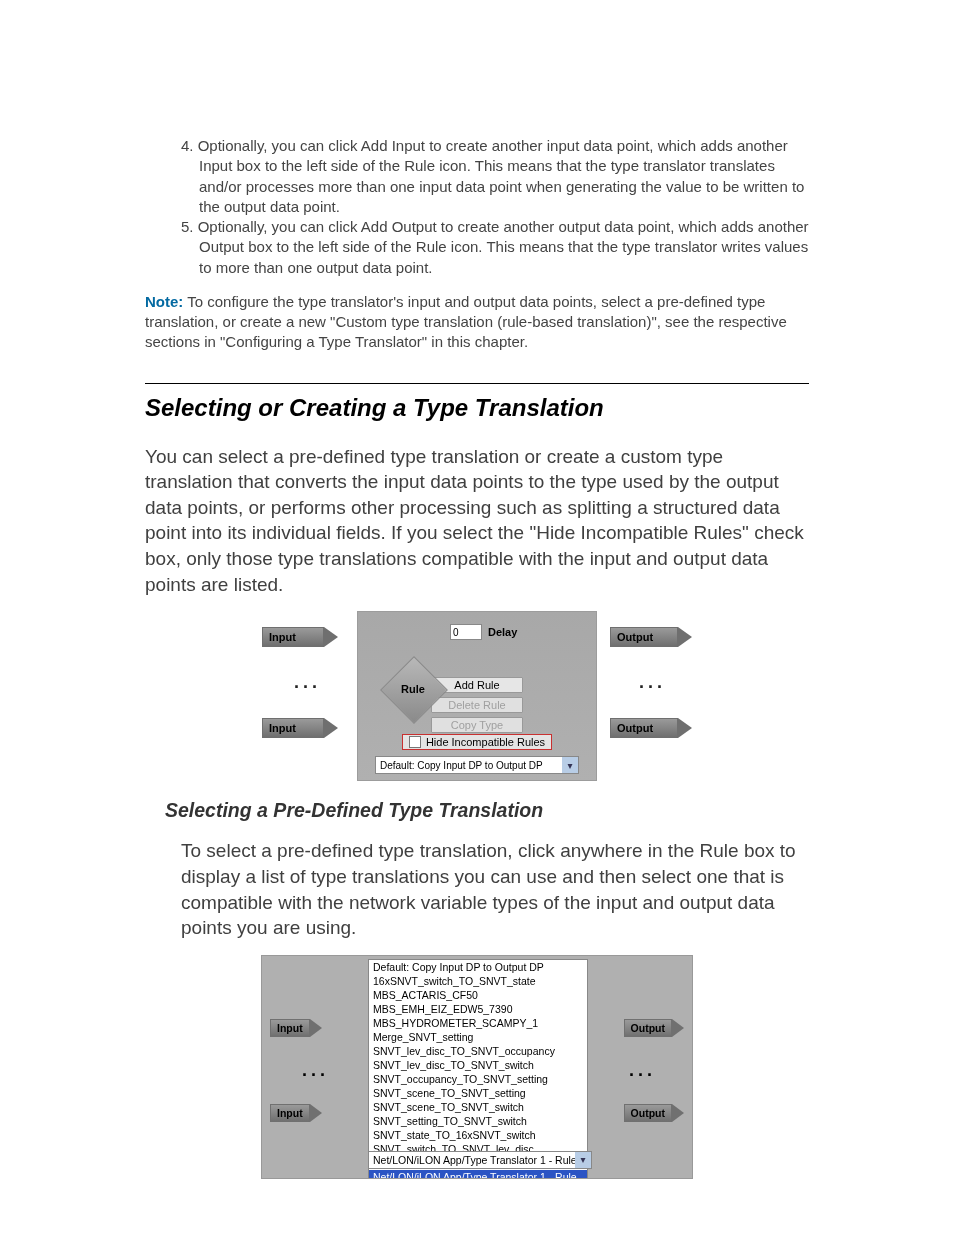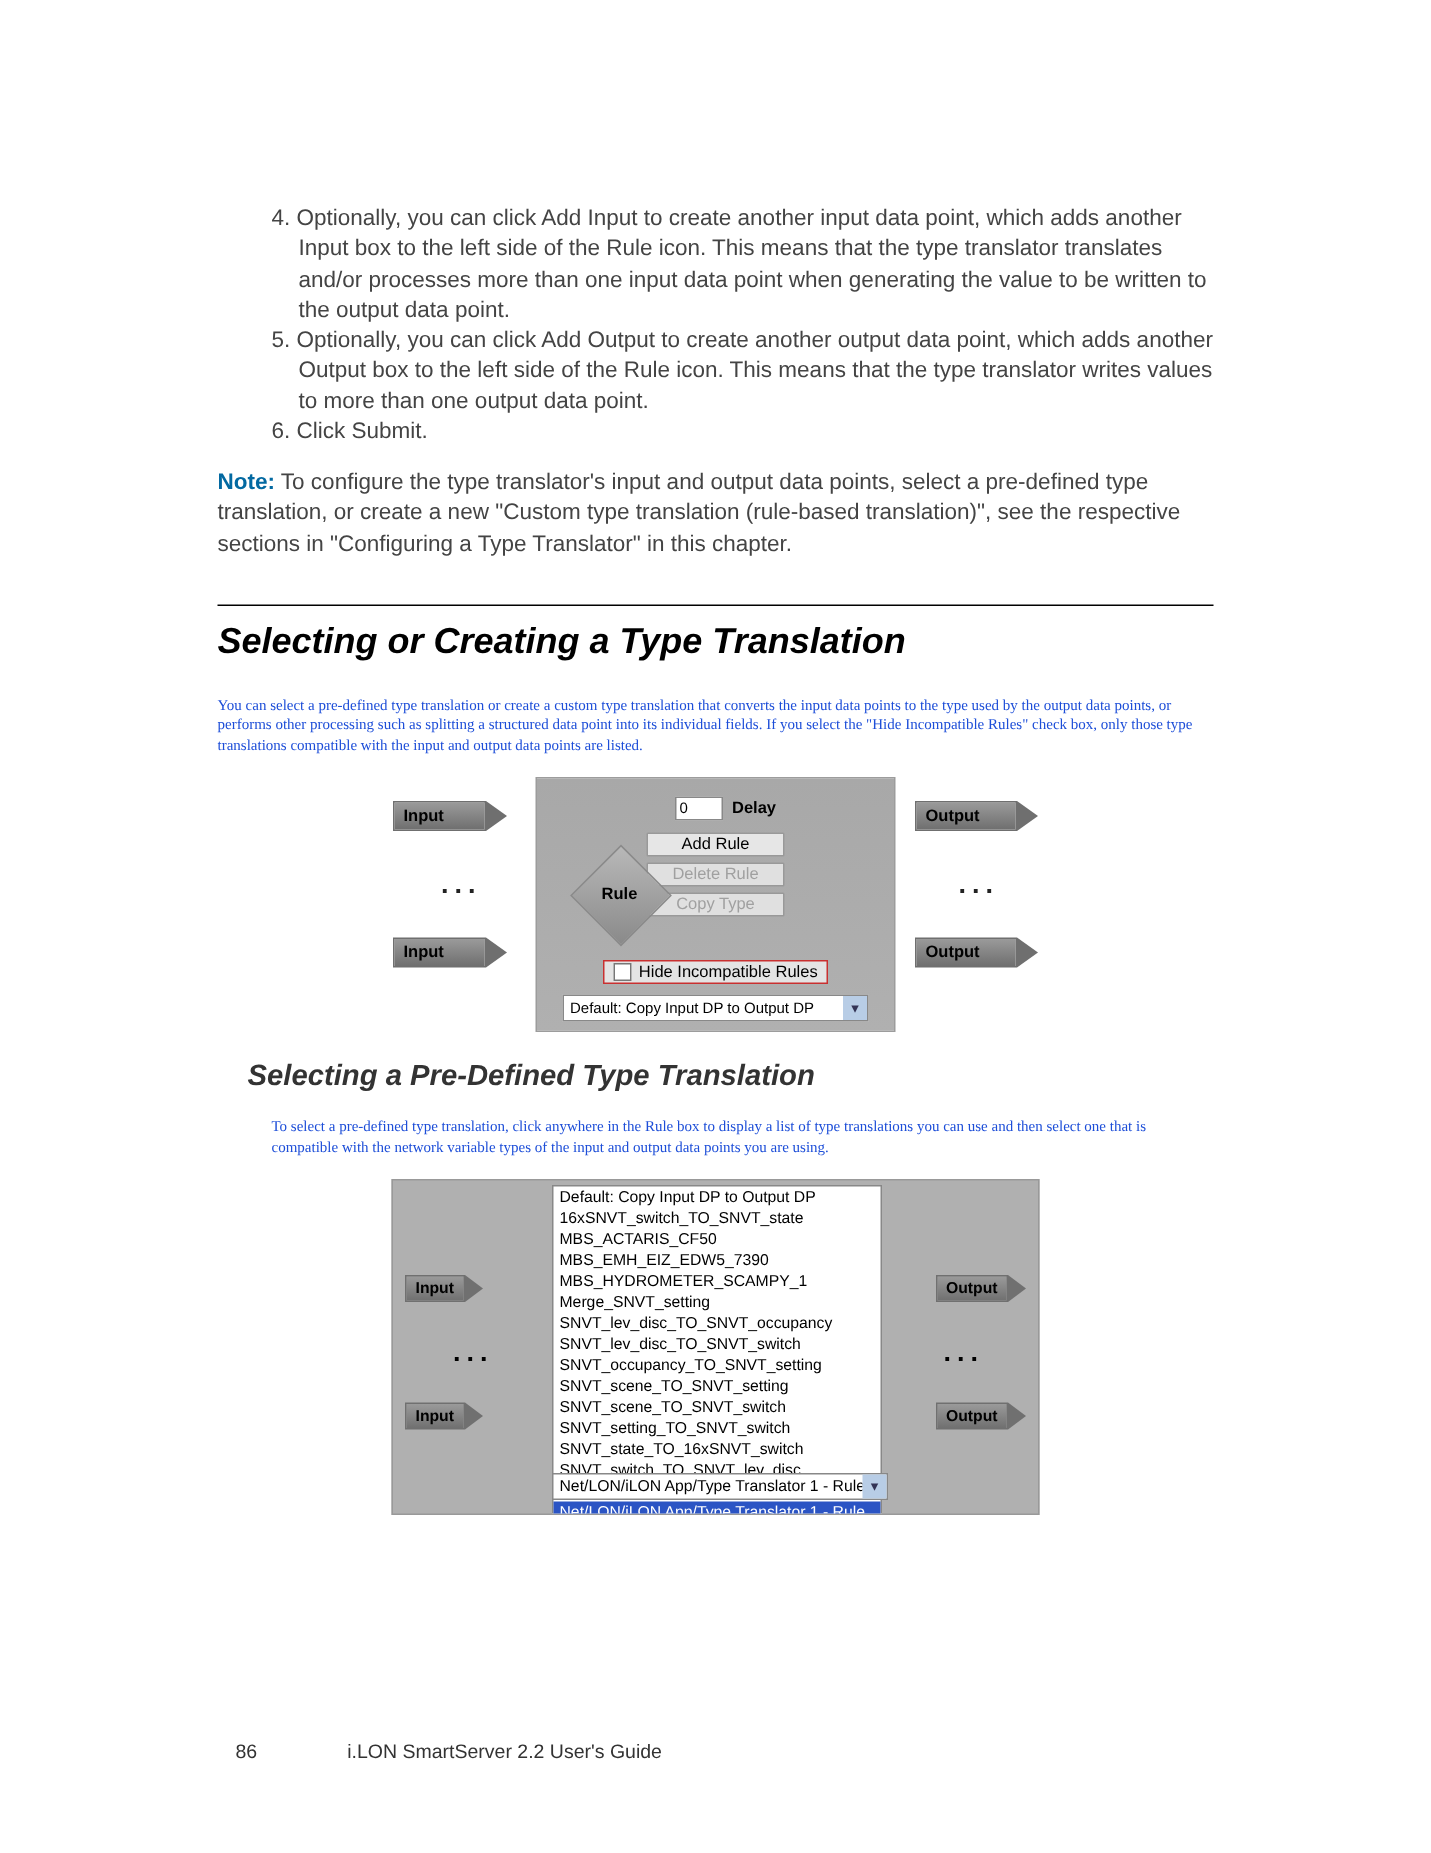--- a/index.html
+++ b/index.html
@@ -6,25 +6,24 @@
     margin: 0;
     background: #fff;
     font-family: 'Segoe UI', 'Helvetica Neue', Arial, sans-serif;
     color: #000;
     width: 954px;
   }
   .page {
     padding: 120px 145px 40px 145px;
   }
   .para {
-    font-size: 10px;
+    font-size: 19px;
     line-height: 1.35;
-    color: #1d4ed8;
+    color: #404040;
     margin: 0 0 14px 0;
-    font-family: Liberation Serif, serif;
   }
   .para.indent { margin-left: 36px; }
   .step-list {
     list-style: none;
     padding: 0; margin: 16px 0 14px 0;
   }
   .step-list li {
     font-size: 15px; line-height: 1.35; color: #444;
     margin-left: 36px; text-indent: -18px; padding-left: 18px;
   }
@@ -55,21 +54,21 @@
     position: relative;
     width: 238px; height: 168px; margin: 0 auto;
     background: linear-gradient(to bottom,#a8a8a8,#b0b0b0);
     border: 1px solid #9c9c9c;
   }
   .delay-row { position:absolute; top:12px; left:92px; display:flex; align-items:center; gap:6px; }
   .delay-input { width:26px; height:14px; border:1px solid #888; background:#fff; font-size:10px; padding:0 2px; }
   .delay-label { font-size:11px; font-weight:700; }
   .btn { display:block; width:90px; margin:0 auto; font-size:11px; background:#e6e6e6; border:1px solid #999; border-radius:1px; text-align:center; padding:1px 0; }
   .btn.ghost { color:#a0a0a0; background:#e0e0e0; }
-  .btns { position:absolute; top:32px; left:0; right:0; }
+  .btns { position:absolute; top:61px; left:0; right:0; }
   .btns .btn { margin-top:4px; }
   .rule-diamond {
     position:absolute; left:32px; top:54px; width:46px; height:46px;text-decoration:underline;
   }
   .rule-diamond .shape {
     width:46px; height:46px; background:#9f9f9f;
     transform: rotate(45deg);
     background: linear-gradient(135deg,#b8b8b8,#8a8a8a);
     border:1px solid #8a8a8a;
   }
@@ -141,21 +140,20 @@
   .footer .guide { }
 </style>
 </head>
 <body>
 
 <div class="page">
 
   <ol class="step-list">
     <li>4.  Optionally, you can click Add Input to create another input data point, which adds another Input box to the left side of the Rule icon. This means that the type translator translates and/or processes more than one input data point when generating the value to be written to the output data point.</li>
     <li>5.  Optionally, you can click Add Output to create another output data point, which adds another Output box to the left side of the Rule icon. This means that the type translator writes values to more than one output data point.</li>
-    <li>6.  Click Submit.</li>
   </ol>
 
   <p class="note"><b>Note:</b> <span>To configure the type translator's input and output data points, select a pre-defined type translation, or create a new "Custom type translation (rule-based translation)", see the respective sections in "Configuring a Type Translator" in this chapter.</span></p>
 
   <hr class="sep">
   <h2 class="section">Selecting or Creating a Type Translation</h2>
 
   <p class="para">You can select a pre-defined type translation or create a custom type translation that converts the input data points to the type used by the output data points, or performs other processing such as splitting a structured data point into its individual fields. If you select the "Hide Incompatible Rules" check box, only those type translations compatible with the input and output data points are listed.</p>
 
   <div class="diagram">

